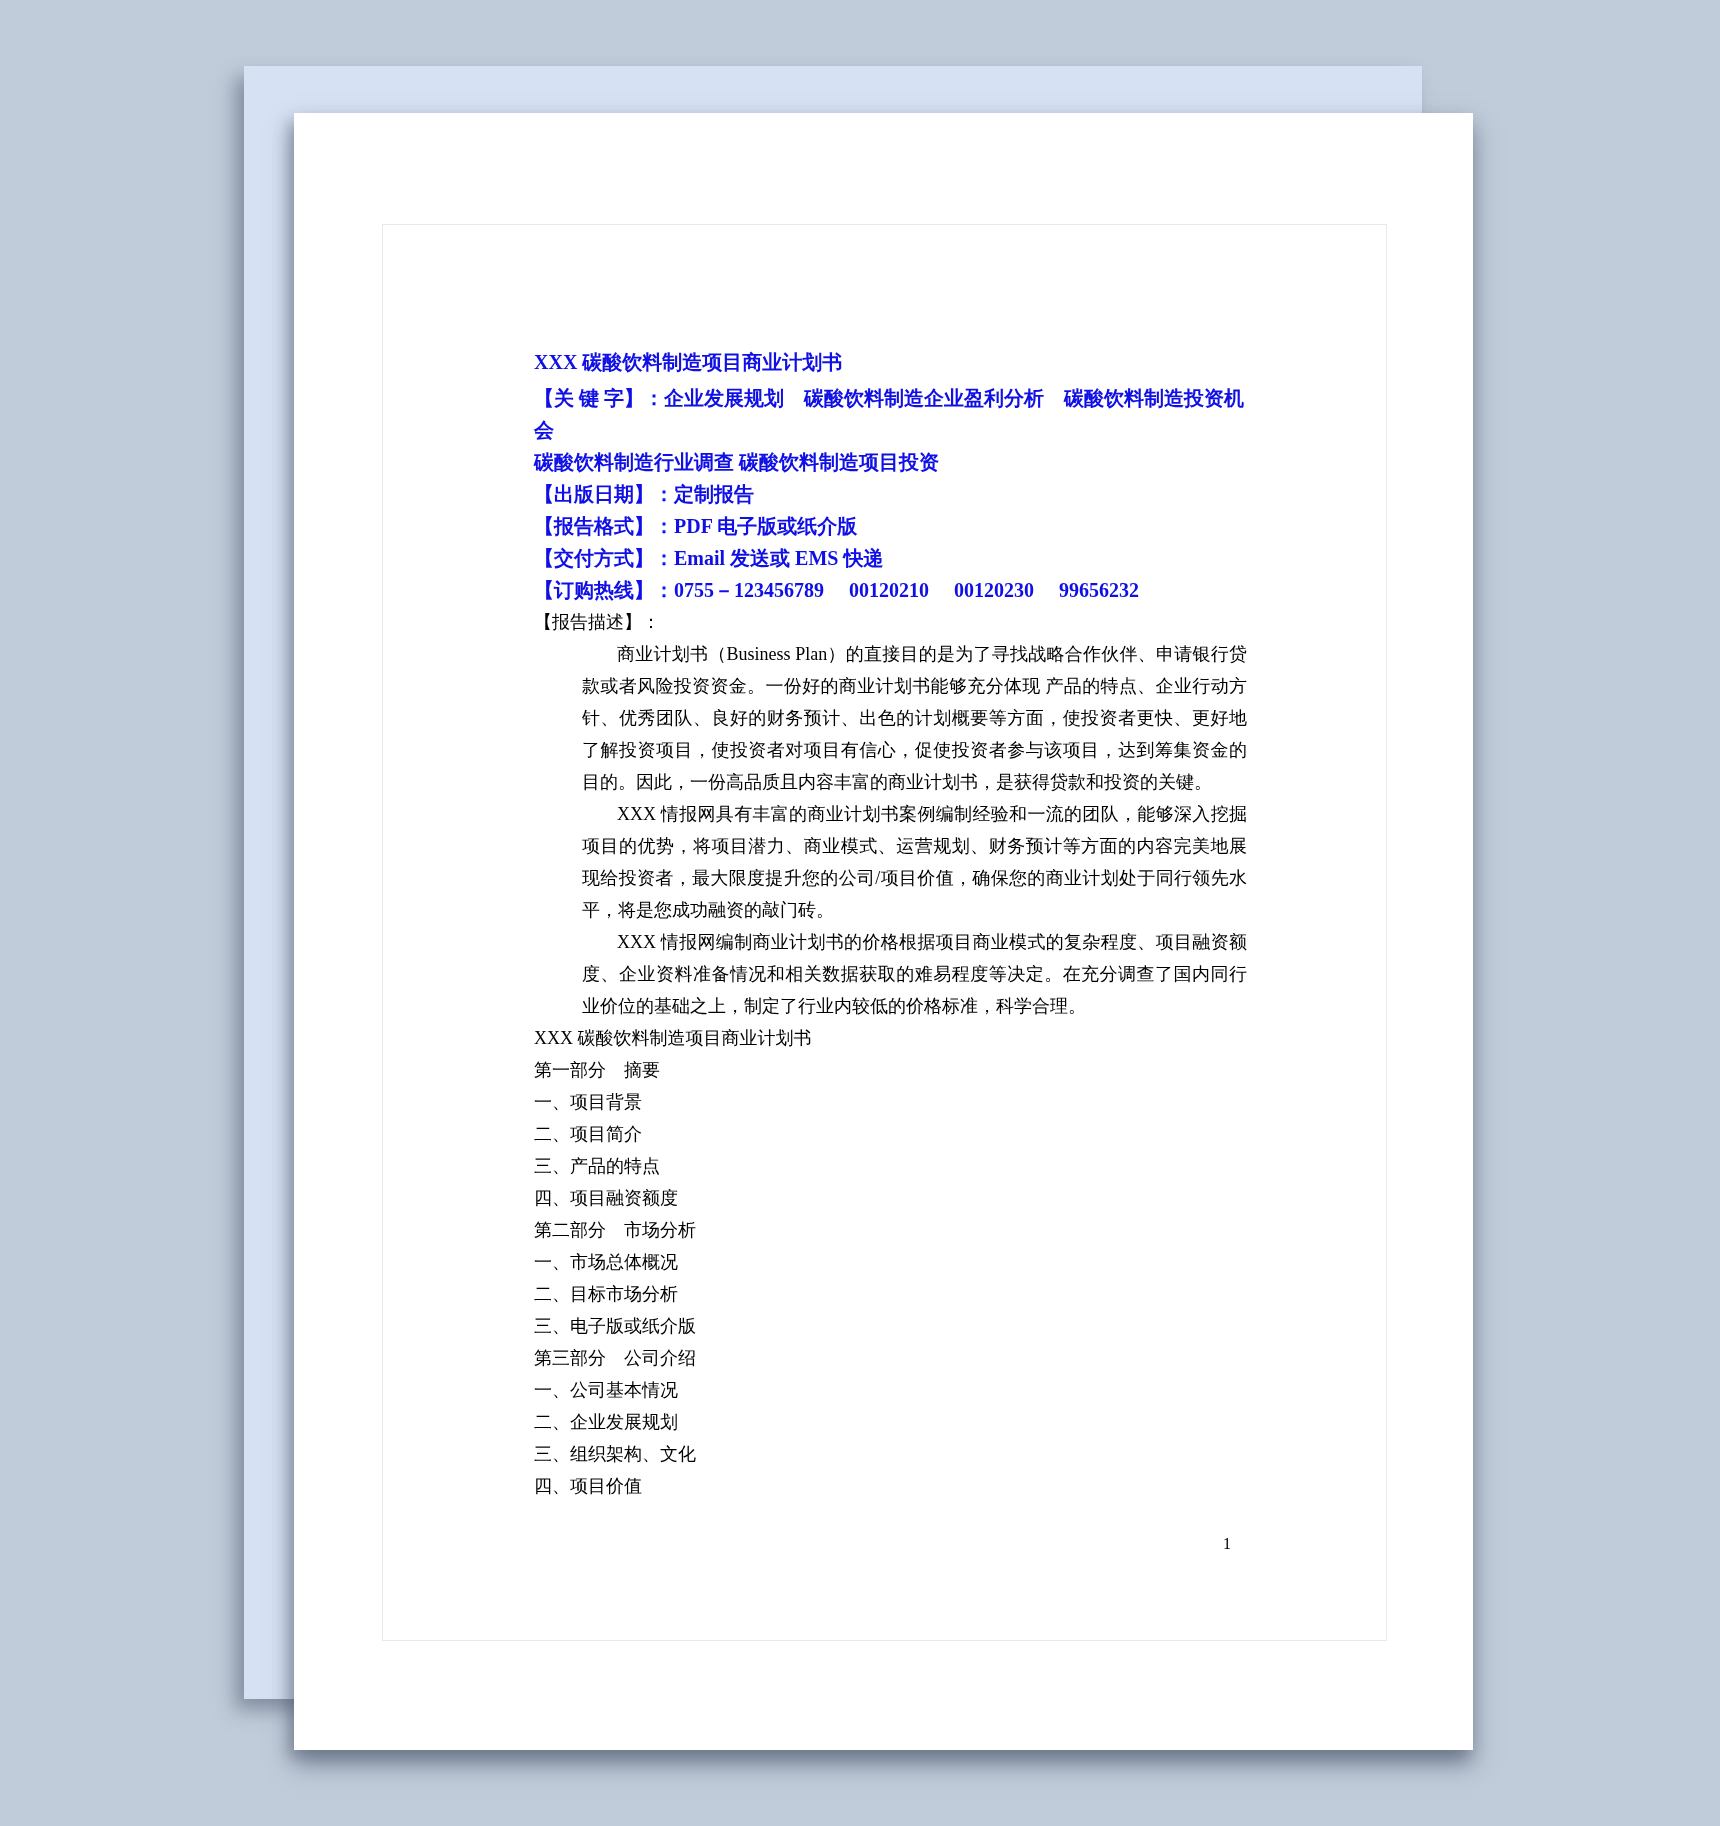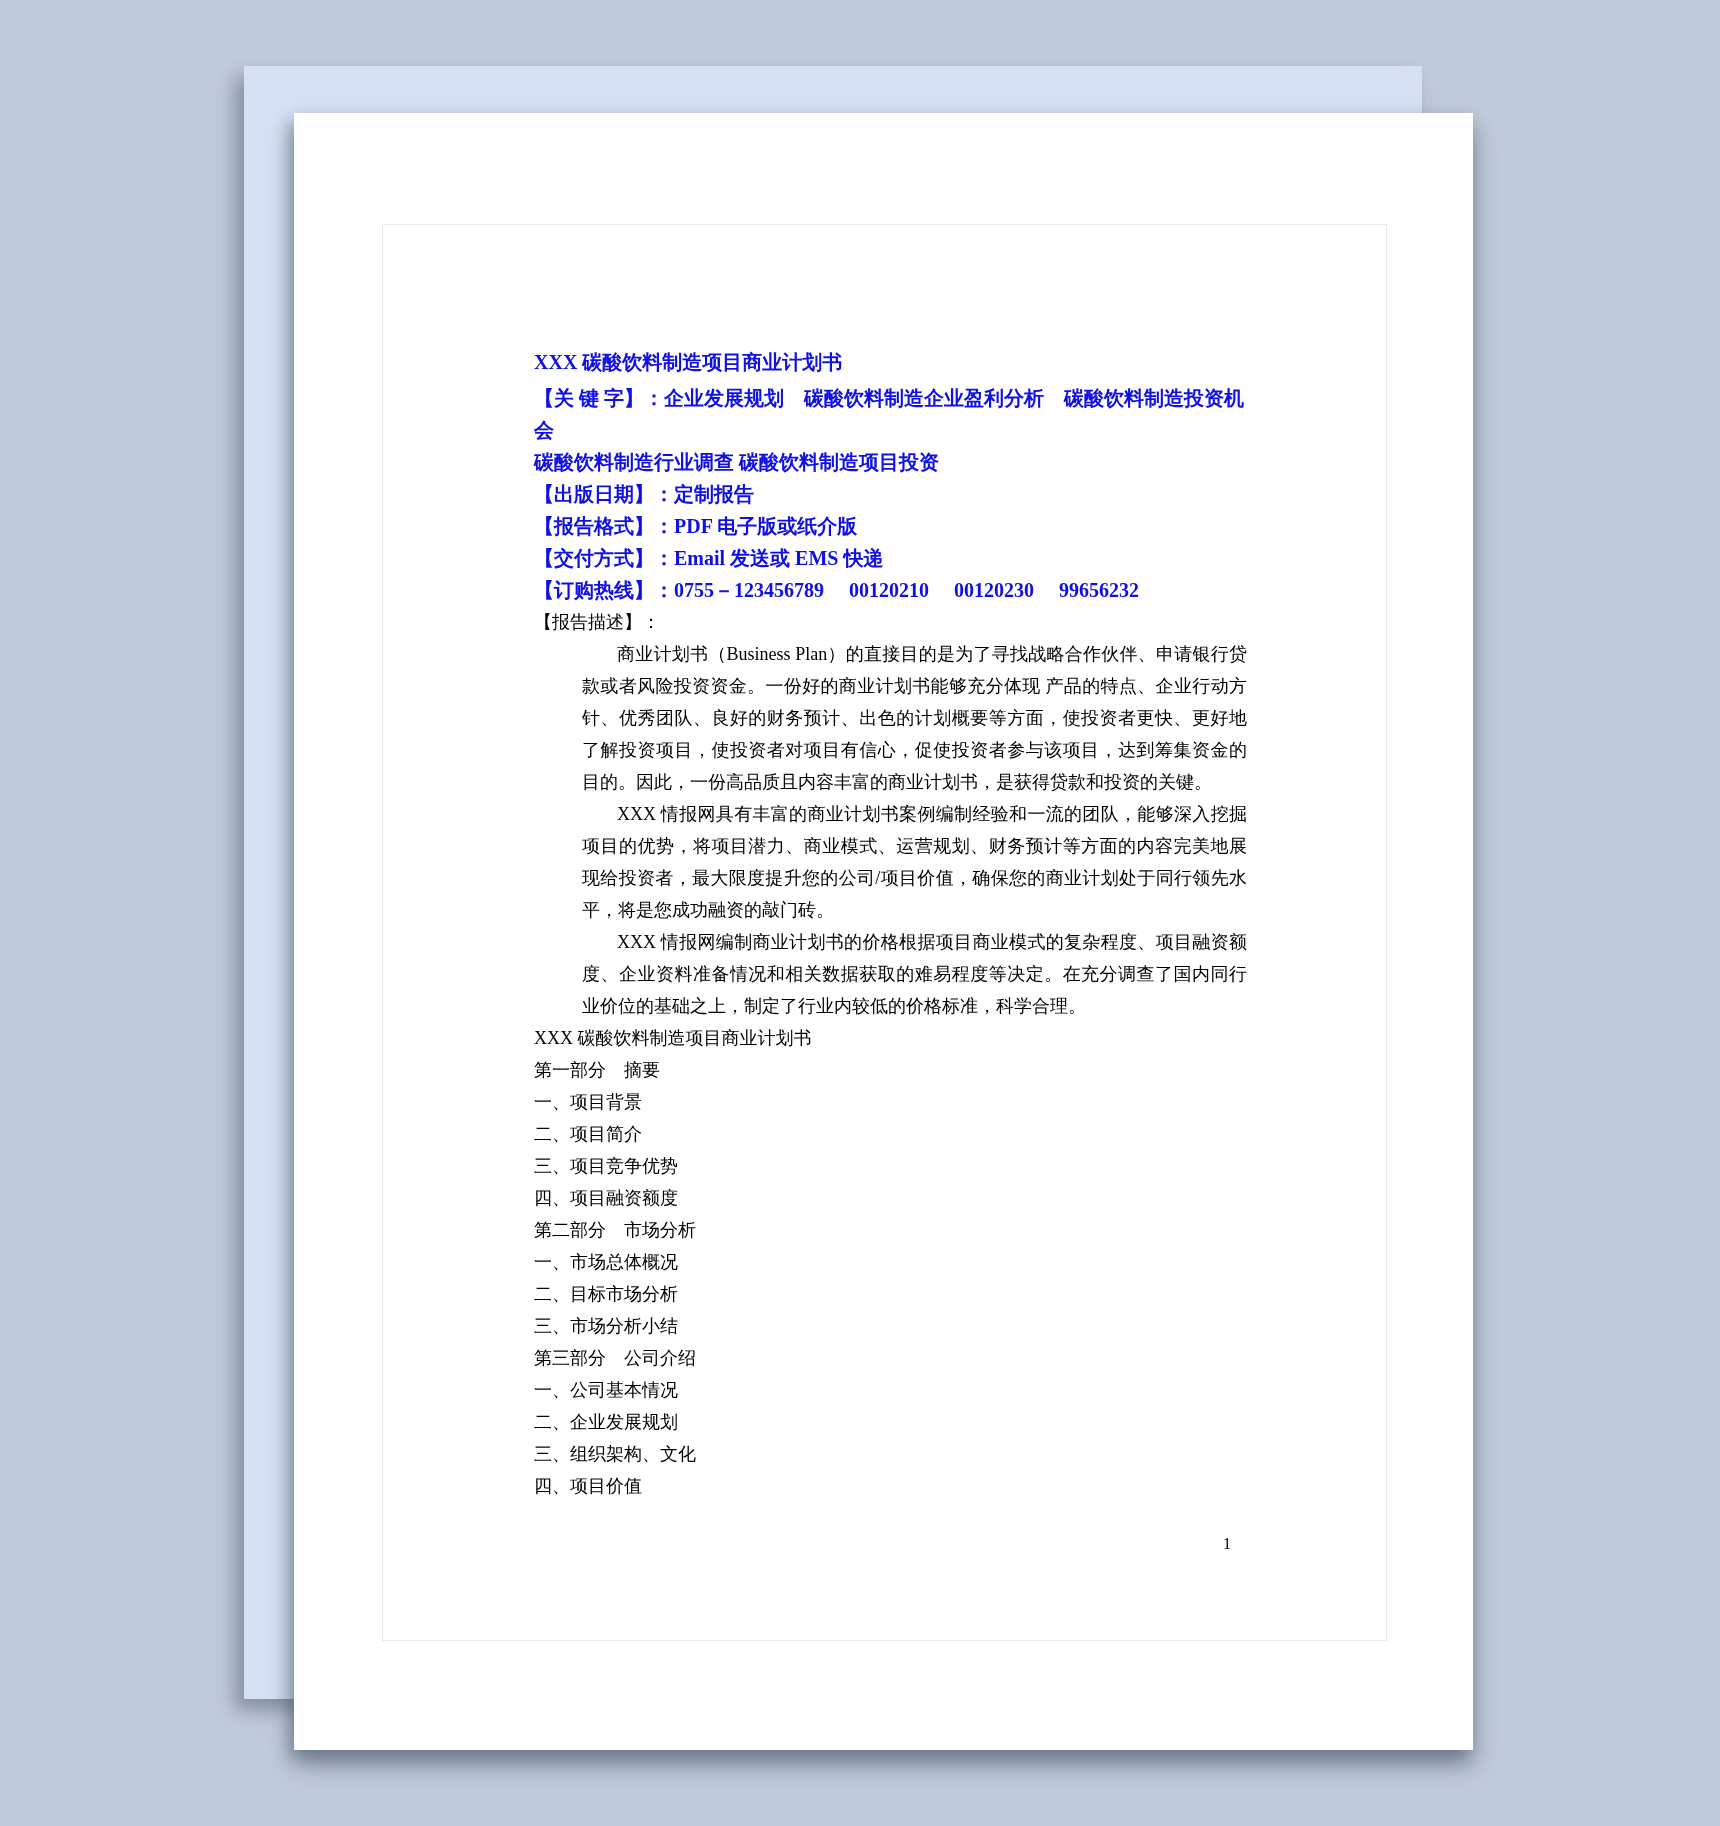--- a/index.html
+++ b/index.html
@@ -101,26 +101,26 @@
       <div class="para">XXX 情报网具有丰富的商业计划书案例编制经验和一流的团队，能够深入挖掘项目的优势，将项目潜力、商业模式、运营规划、财务预计等方面的内容完美地展现给投资者，最大限度提升您的公司/项目价值，确保您的商业计划处于同行领先水平，将是您成功融资的敲门砖。</div>
 
       <div class="para">XXX 情报网编制商业计划书的价格根据项目商业模式的复杂程度、项目融资额度、企业资料准备情况和相关数据获取的难易程度等决定。在充分调查了国内同行业价位的基础之上，制定了行业内较低的价格标准，科学合理。</div>
 
       <div class="plain">XXX 碳酸饮料制造项目商业计划书</div>
 
 
       <div class="plain">第一部分　摘要</div>
       <div class="plain">一、项目背景</div>
       <div class="plain">二、项目简介</div>
-      <div class="plain">三、项目竞争优势</div>
+      <div class="plain">三、产品的特点</div>
       <div class="plain">四、项目融资额度</div>
       <div class="plain">第二部分　市场分析</div>
       <div class="plain">一、市场总体概况</div>
       <div class="plain">二、目标市场分析</div>
-      <div class="plain">三、市场分析小结</div>
+      <div class="plain">三、电子版或纸介版</div>
       <div class="plain">第三部分　公司介绍</div>
       <div class="plain">一、公司基本情况</div>
       <div class="plain">二、企业发展规划</div>
       <div class="plain">三、组织架构、文化</div>
       <div class="plain">四、项目价值</div>
 
     </div>
 
     <div class="pagenum">1</div>
 

